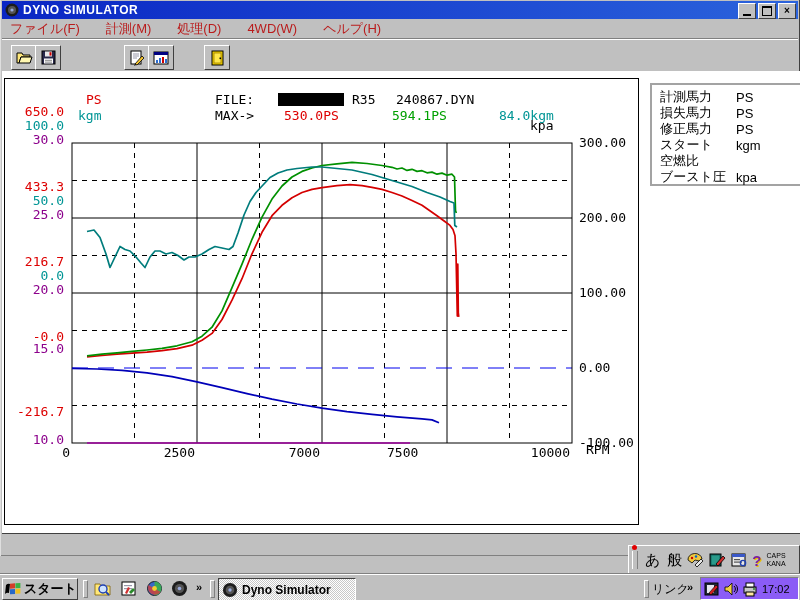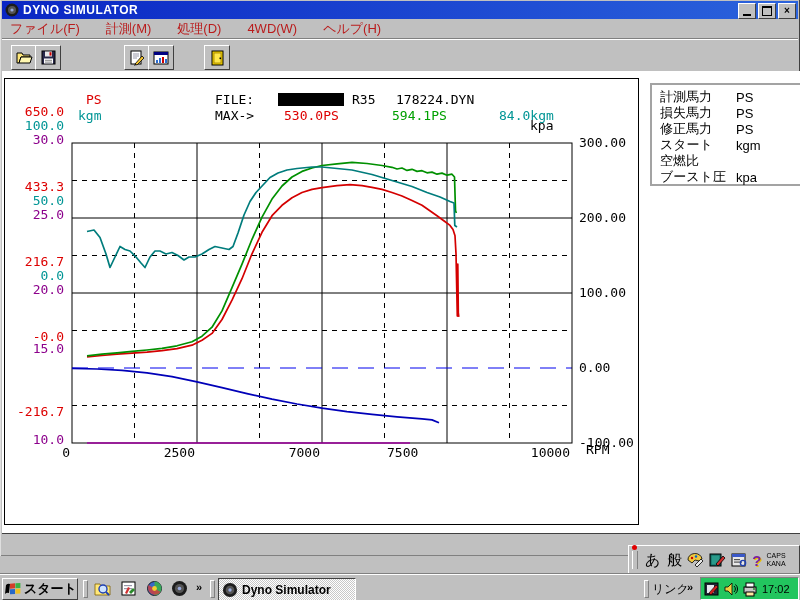--- a/index.html
+++ b/index.html
@@ -52,21 +52,21 @@
     border-top:1px solid #fff;border-left:1px solid #fff;border-right:1px solid #404040;border-bottom:1px solid #404040;
     display:flex;align-items:center;font-weight:bold;font-size:13px;color:#000;}
   .grip{position:absolute;top:5px;width:3px;height:16px;border-top:1px solid #fff;border-left:1px solid #fff;
     border-right:1px solid #808080;border-bottom:1px solid #808080;background:#c0c0c0;}
   .ql-icon{position:absolute;top:5px;width:17px;height:17px;}
   .chev{position:absolute;top:6px;font-size:11px;font-weight:bold;color:#000;}
   .task-btn{position:absolute;left:218px;top:3px;width:136px;height:21px;
     border-top:1px solid #404040;border-left:1px solid #404040;border-right:1px solid #fff;border-bottom:1px solid #fff;
     background-image:conic-gradient(#fff 25%,#c8c8c8 0 50%,#fff 0 75%,#c8c8c8 0);background-size:2px 2px;
     display:flex;align-items:center;font-weight:bold;font-size:12px;color:#000;}
-  .tray{position:absolute;left:700px;top:2px;width:97px;height:21px;background:#22c55e;
+  .tray{position:absolute;left:700px;top:2px;width:97px;height:21px;background:#8b5cf6;
     border-top:1px solid #808080;border-left:1px solid #808080;border-right:1px solid #fff;border-bottom:1px solid #fff;
     display:flex;align-items:center;}
   .tray-ico{width:16px;height:16px;margin-left:3px;}
   .clock{margin-left:4px;font-size:11px;color:#000;}
   .links{position:absolute;left:652px;top:6px;font-size:12px;color:#000;}
   
   .ime{position:absolute;left:628px;top:545px;width:170px;height:28px;background:#c0c0c0;
     border-top:1px solid #fff;border-left:1px solid #fff;border-right:1px solid #404040;border-bottom:1px solid #404040;
     display:flex;align-items:center;}
   .ime-grip{width:4px;height:18px;margin-left:3px;position:relative;
@@ -159,21 +159,21 @@
     </div>
 
     <div class="client">
       <div class="chart-frame"></div>
 
       <span class="hdr mono red" style="left:84px;top:22px">PS</span>
       <span class="hdr mono teal" style="left:76px;top:38px">kgm</span>
       <span class="hdr mono blk" style="left:213px;top:22px">FILE:</span>
       <div class="redact" style="left:276px;top:22px;width:66px;height:13px"></div>
       <span class="hdr mono blk" style="left:350px;top:22px">R35</span>
-      <span class="hdr mono blk" style="left:394px;top:22px">178224.DYN</span>
+      <span class="hdr mono blk" style="left:394px;top:22px">240867.DYN</span>
       <span class="hdr mono blk" style="left:213px;top:38px">MAX-&gt;</span>
       <span class="hdr mono red" style="left:282px;top:38px">530.0PS</span>
       <span class="hdr mono green" style="left:390px;top:38px">594.1PS</span>
       <span class="hdr mono teal" style="left:497px;top:38px">84.0kgm</span>
       <span class="hdr mono blk" style="left:528px;top:48px">kpa</span>
       <span class="hdr mono blk" style="left:584px;top:372px">RPM</span>
 
       <svg id="plot-svg" width="798" height="463" style="position:absolute;left:0;top:0">
           <line x1="70" y1="109.5" x2="570" y2="109.5" stroke="#000" stroke-width="1" stroke-dasharray="5 5"></line>
           <line x1="70" y1="184.5" x2="570" y2="184.5" stroke="#000" stroke-width="1" stroke-dasharray="5 5"></line>

